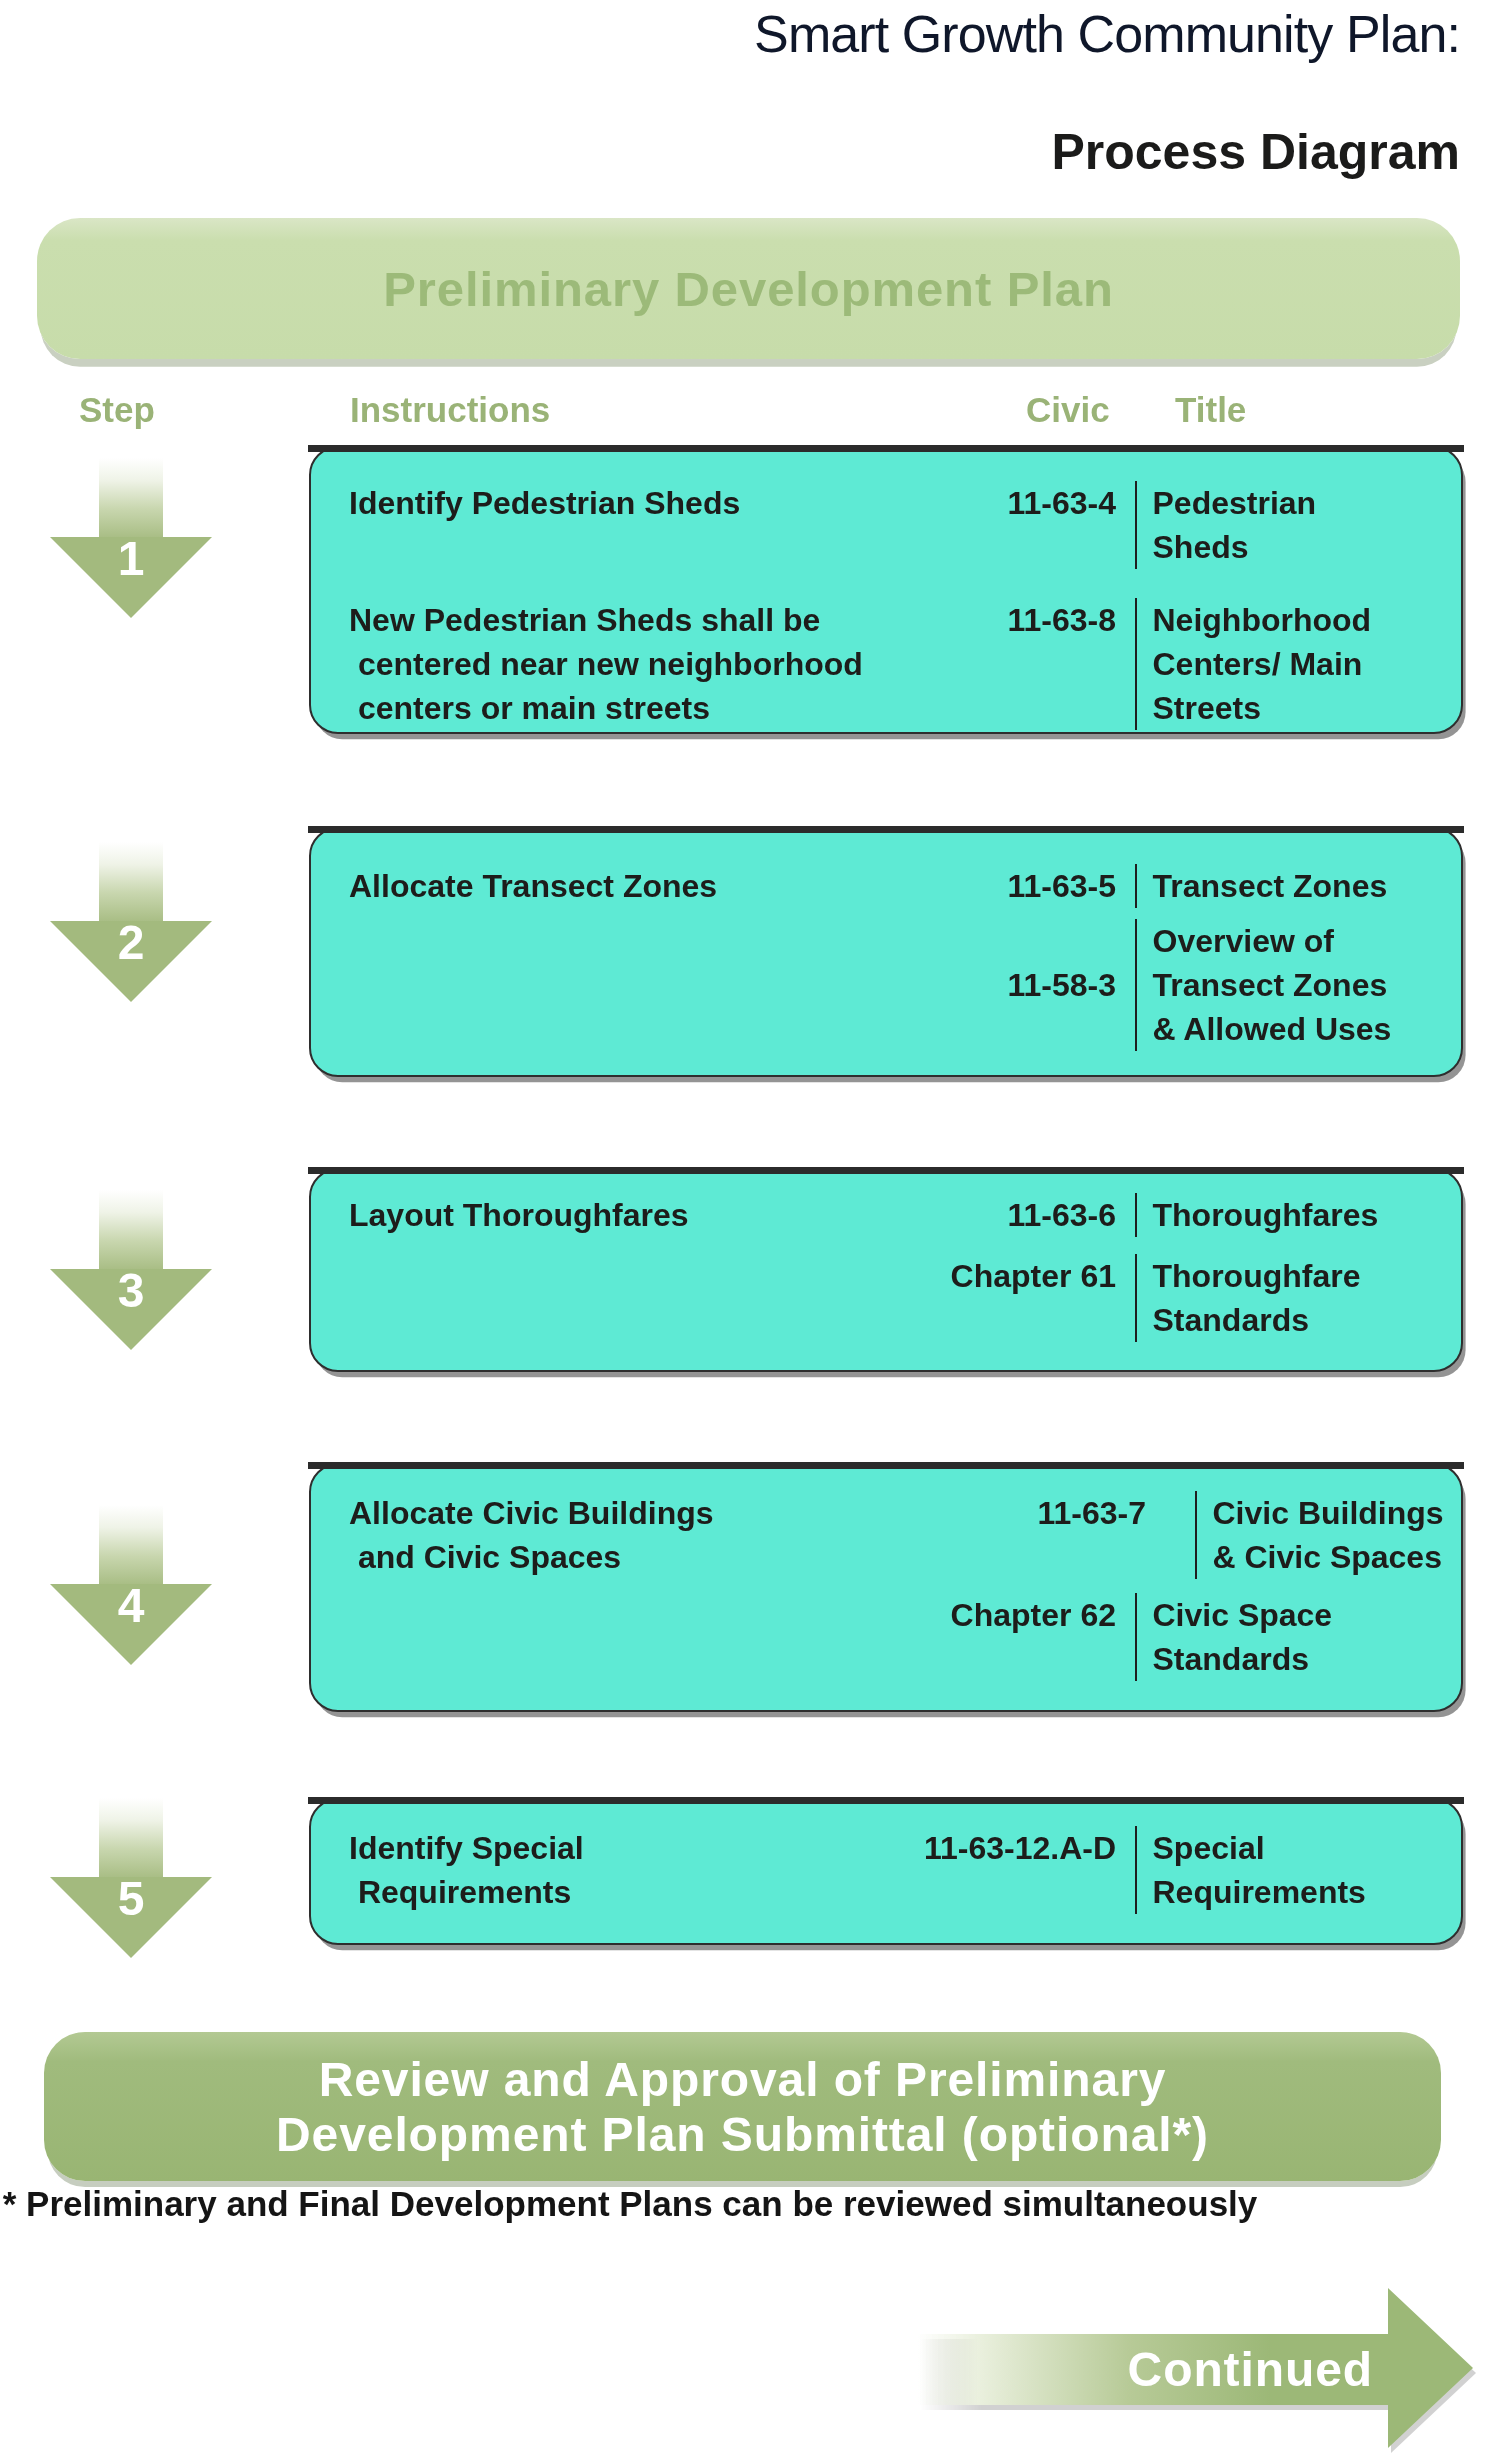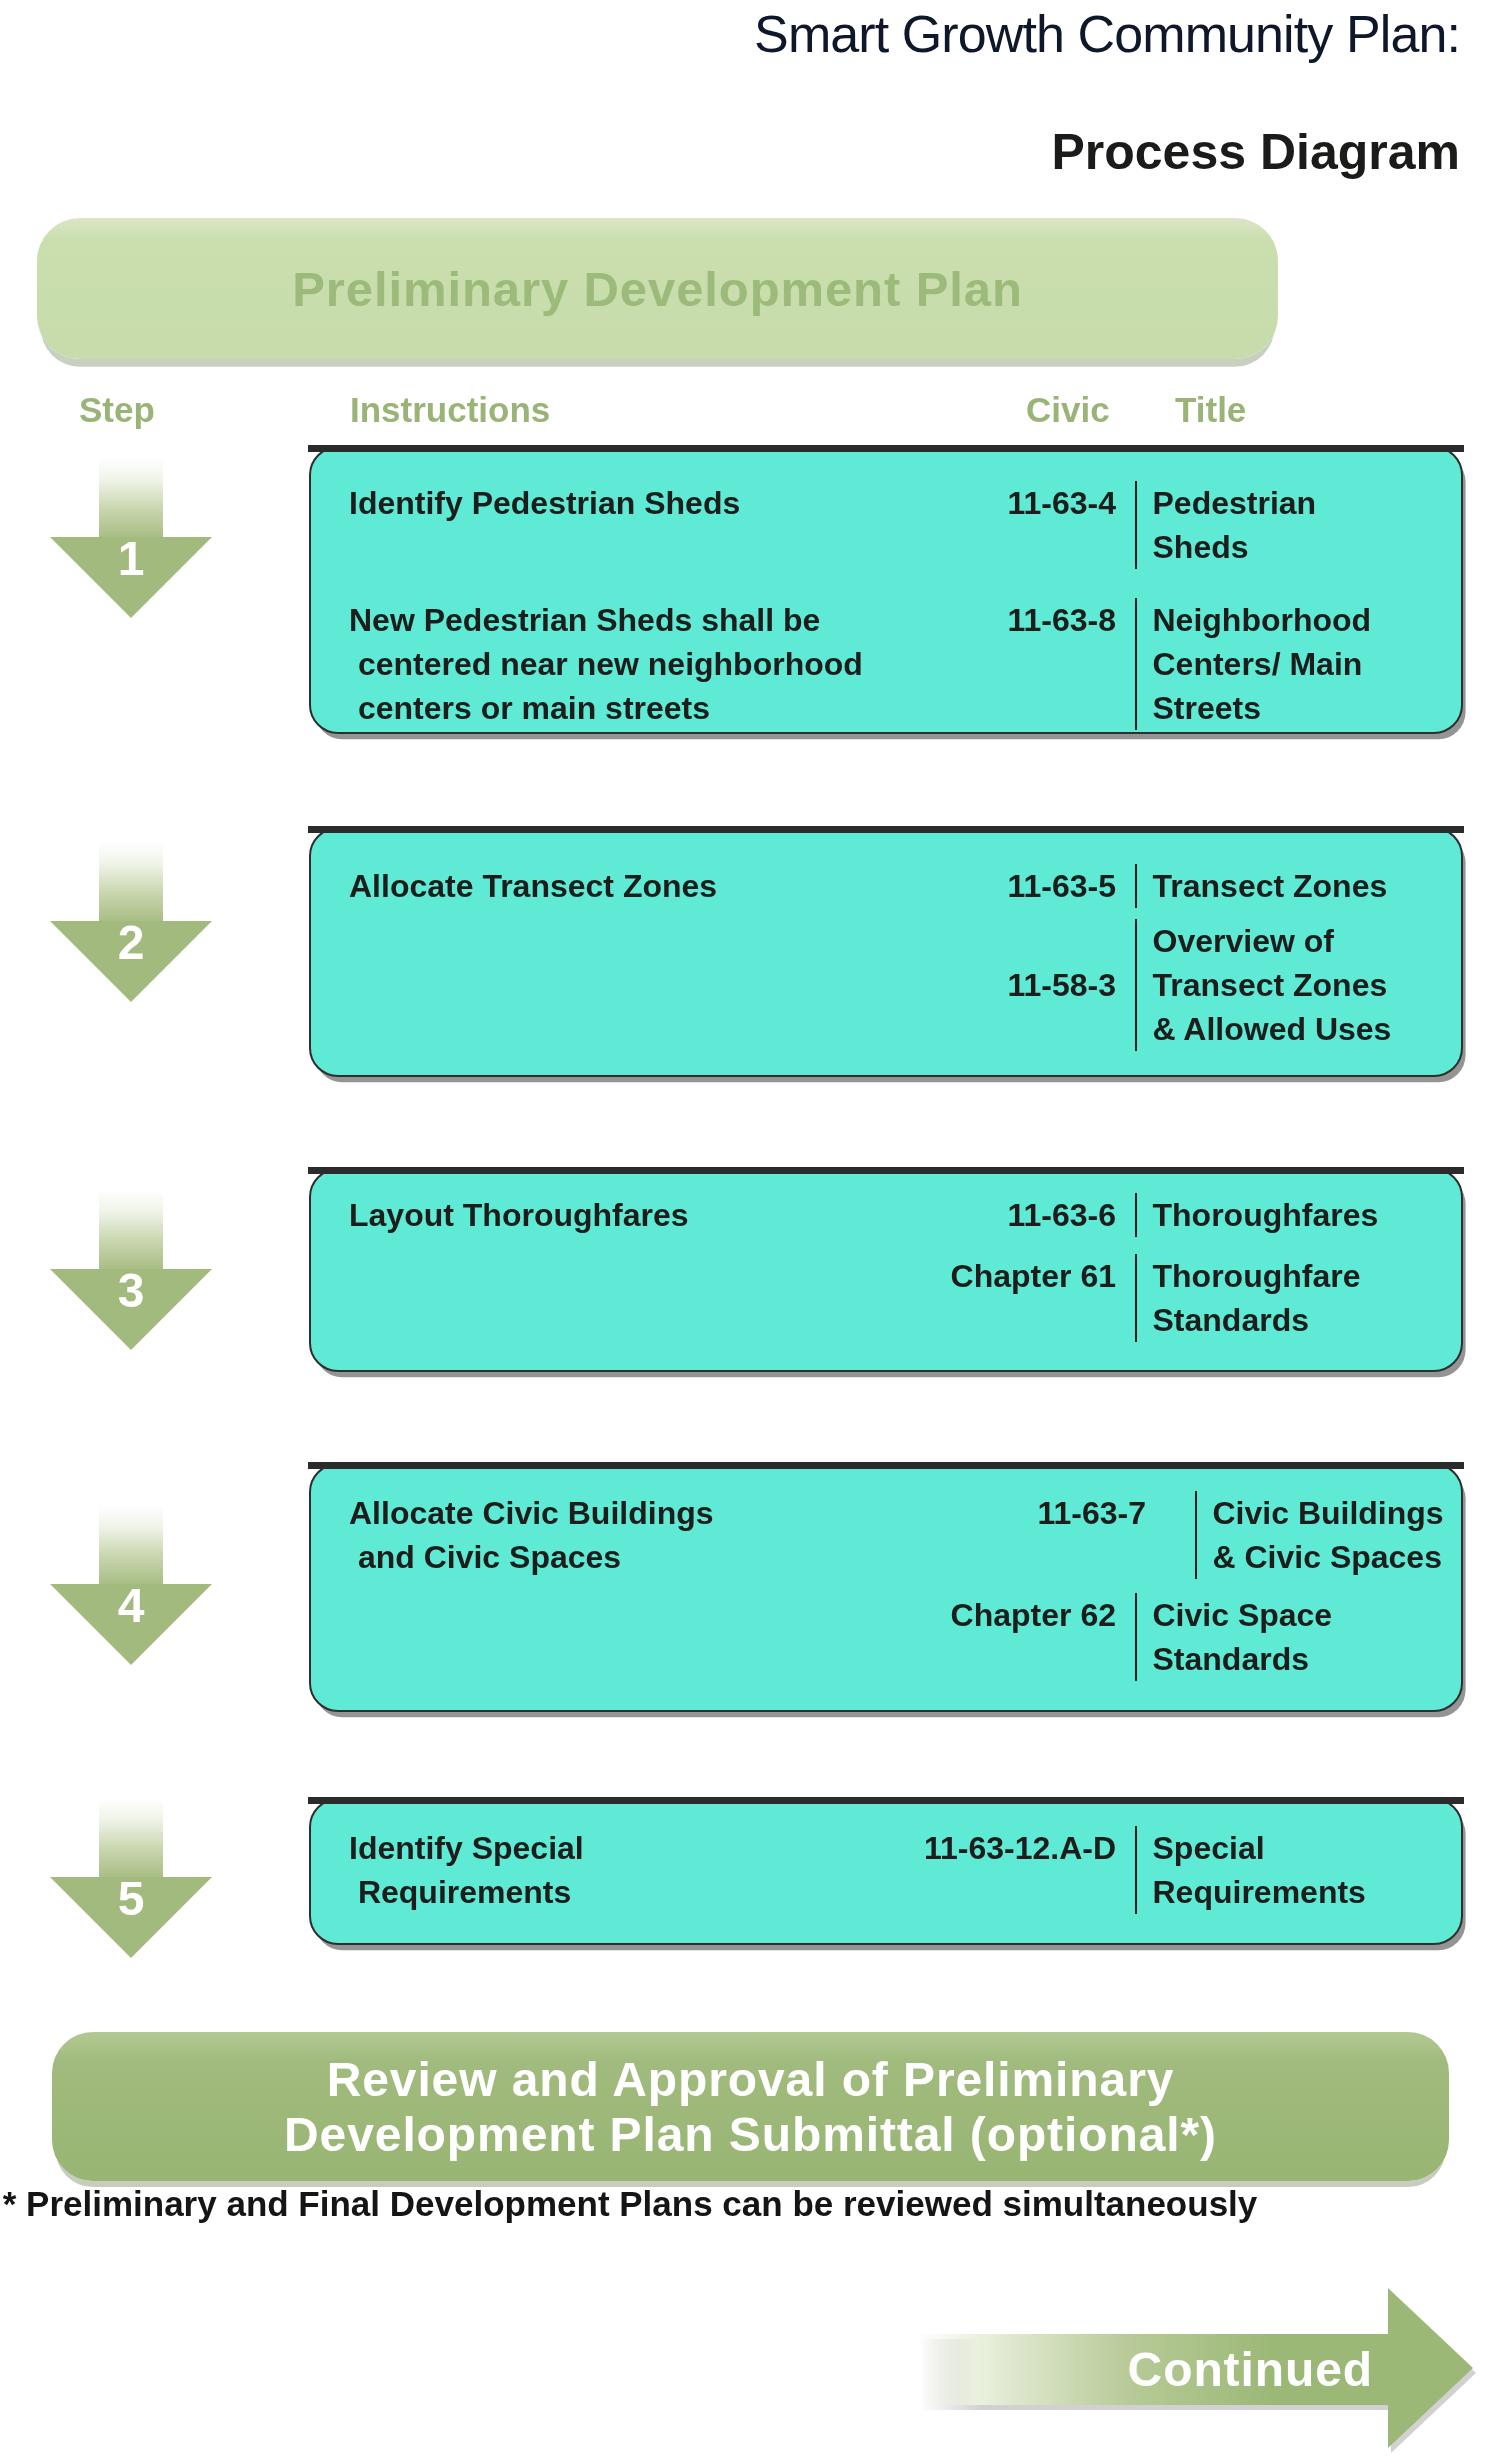--- a/index.html
+++ b/index.html
@@ -16,31 +16,31 @@
     font-size:52px; font-weight:400; letter-spacing:-0.9px;
     color:#0f172a; white-space:nowrap;
   }
   .subtitle {
     position:absolute; top:95px; right:35px;
     font-size:50px; font-weight:700; color:#1b1b1a; white-space:nowrap;margin-top:28px;
   }
 
   
   .banner-top {
-    position:absolute; left:37px; top:218px; width:1241px; height:141px;
+    position:absolute; left:37px; top:218px; width:1423px; height:141px;
     border-radius:43px;
     background:linear-gradient(180deg,#dae6c6 0%,#cadeae 16%,#c7dcaa 100%);
     box-shadow:0 11.2px 0 -3.5px #c9d0c1;
     display:flex; align-items:center; justify-content:center;
   }
   .banner-top .banner-label {
     color:#9cba79; font-size:49px; font-weight:700; letter-spacing:0.9px;
   }
   .banner-review {
-    position:absolute; left:52px; top:2032px; width:1397px; height:149px;
+    position:absolute; left:44px; top:2032px; width:1397px; height:149px;
     border-radius:41px;
     background:linear-gradient(180deg,#b3c993 0%,#a0bb7d 20%,#99b573 100%);
     box-shadow:0 9.5px 0 -3.5px #c6cdbf;
     display:flex; flex-direction:column; align-items:center; justify-content:center;
     text-align:center;
   }
   .banner-review .line {
     color:#ffffff; font-size:48px; font-weight:700; line-height:55px; letter-spacing:0.9px;
   }
 

